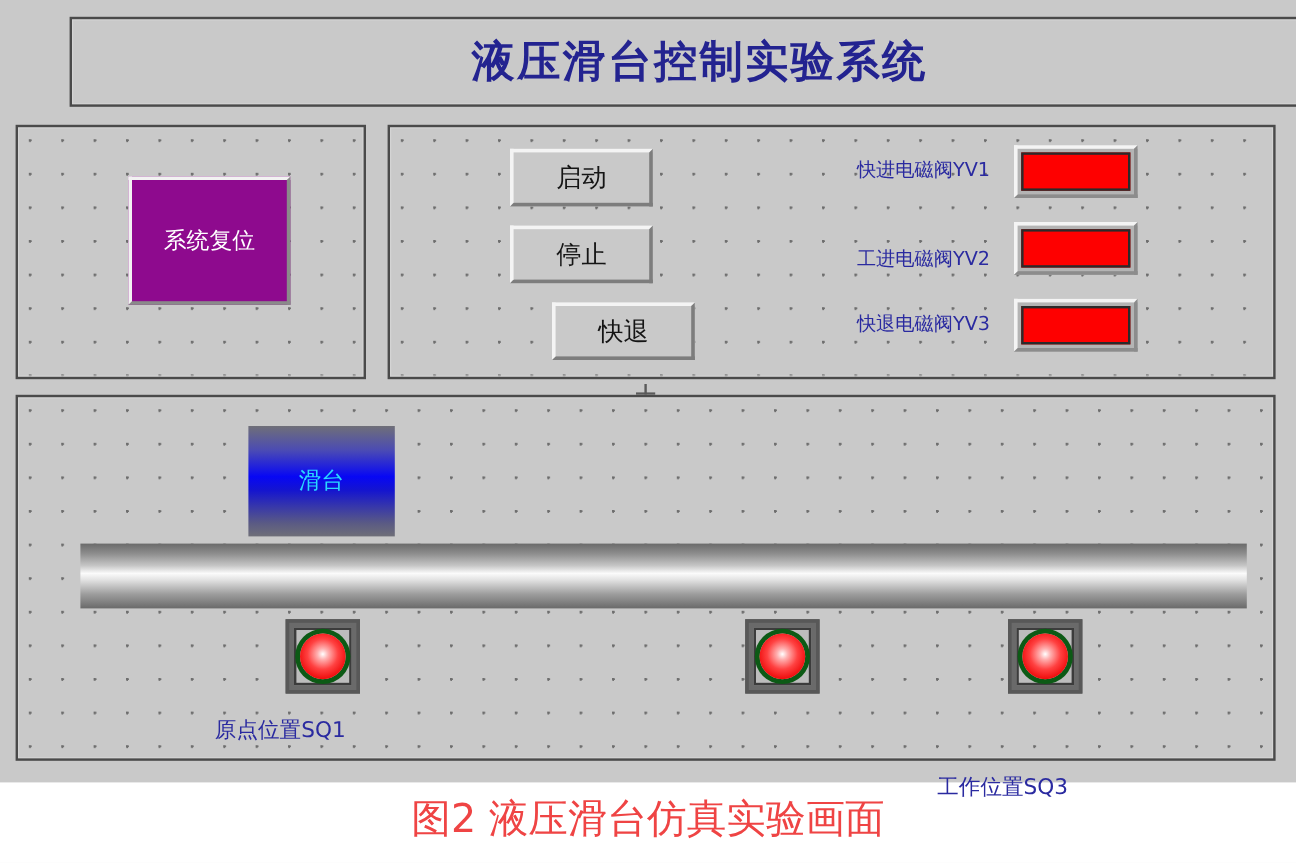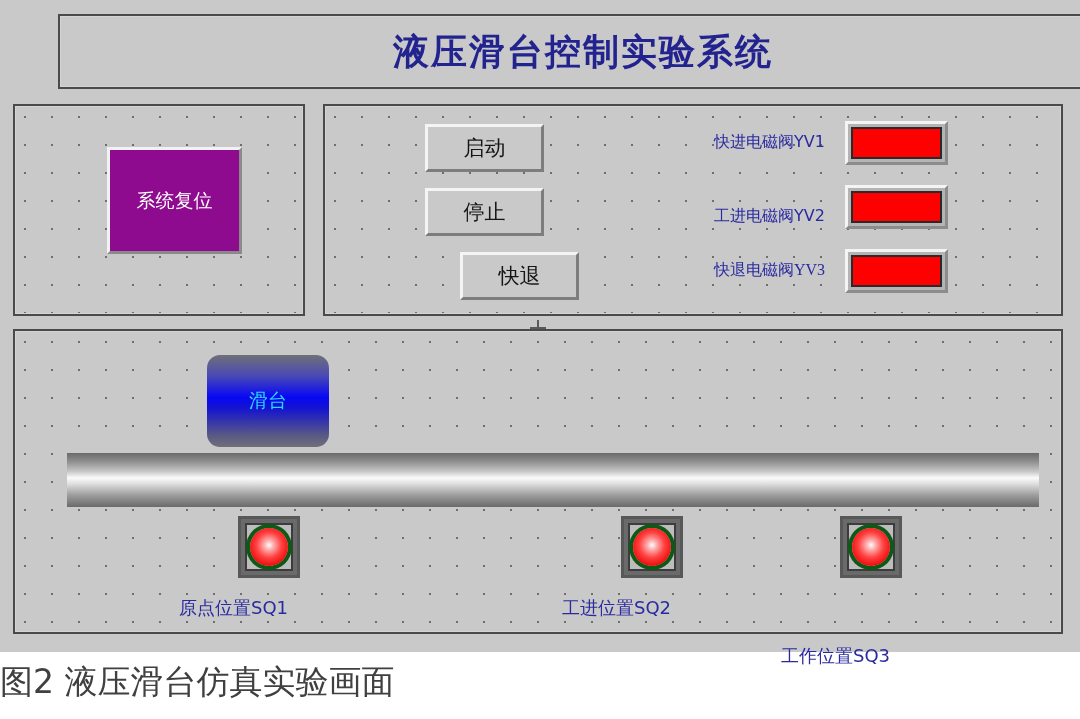--- a/index.html
+++ b/index.html
@@ -122,21 +122,21 @@
     position: absolute;
     color: #2a2aa0;
     font-size: 16px;
     white-space: nowrap;
     text-align: right;
     width: 190px;
     font-family: "DejaVu Sans", "Liberation Sans", sans-serif;
   }
   #lbl-yv1 { left: 310px; top: 26px; }
   #lbl-yv2 { left: 310px; top: 100px; }
-  #lbl-yv3 { left: 310px; top: 154px; font-family: Liberation Serif, serif; }
+  #lbl-yv3 { left: 310px; top: 154px; }
 
   .valve-lamp {
     position: absolute;
     width: 103px;
     height: 44px;
     background: #b4b4b4;
     border: 3px solid;
     border-color: #f4f4f4 #8c8c8c #8c8c8c #f4f4f4;
     box-sizing: border-box;
     padding: 3px;
@@ -186,21 +186,20 @@
     height: 92px;
     background: linear-gradient(to bottom,
       #6f6f78 0%, #4b4bb4 22%, #0707f4 46%, #1414d0 58%, #5a5a84 88%, #6f6f78 100%);
     color: #29d8ff;
     font-size: 19px;
     display: flex;
     align-items: center;
     justify-content: center;
     cursor: move;
     font-family: "DejaVu Sans", "Liberation Sans", sans-serif;
-    border-radius: 13px;
   }
 
   #rail {
     position: absolute;
     left: 52px;
     top: 122px;
     width: 972px;
     height: 54px;
     background: linear-gradient(to bottom,
       #6a6a6a 0%, #8f8f8f 16%, #c6c6c6 34%, #fbfbfb 46%,
@@ -252,21 +251,22 @@
   #lbl-sq1 { left: 164px; top: 265px; }
   #lbl-sq2 { left: 547px; top: 265px; }
   #lbl-sq3 { left: 766px; top: 265px; margin-top: 48px; }
 
   
   #figure-caption {
     position: absolute;
     left: 0;
     top: 660px;
     width: 1080px;
-    color: #404040;
+    text-align: center;
+    color: #ef4444;
     font-size: 33px;
     font-family: "DejaVu Sans", "Liberation Sans", sans-serif;
     white-space: nowrap;
   }
 </style>
 </head>
 <body>
 
 <div id="hmi-root">
 
@@ -317,18 +317,17 @@
         <div class="bulb"></div>
       </div>
     </div>
     <div class="sensor" id="sensor-sq3">
       <div class="sensor-inner">
         <div class="bulb"></div>
       </div>
     </div>
 
     <div class="sensor-label" id="lbl-sq1">原点位置SQ1</div>
-    <div class="sensor-label" id="lbl-sq2">工进位置SQ2</div>
     <div class="sensor-label" id="lbl-sq3">工作位置SQ3</div>
   </div>
 </div>
 
 <div id="figure-caption">图2   液压滑台仿真实验画面</div>
 
 </body></html>

